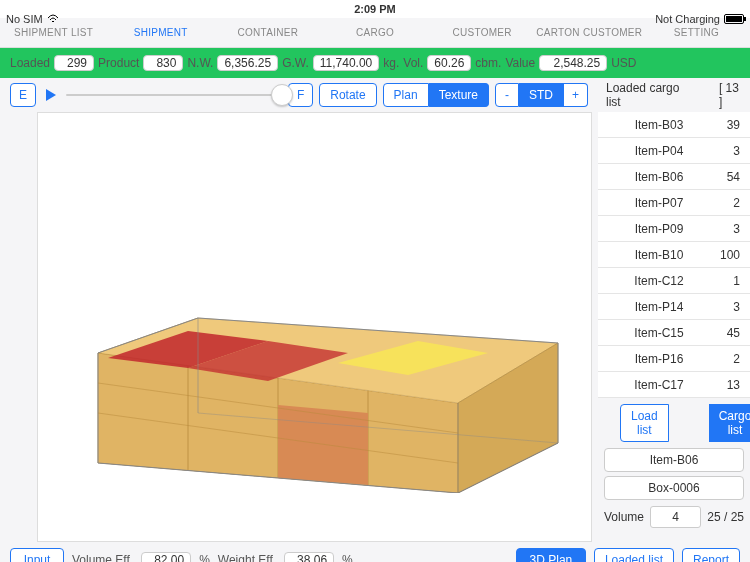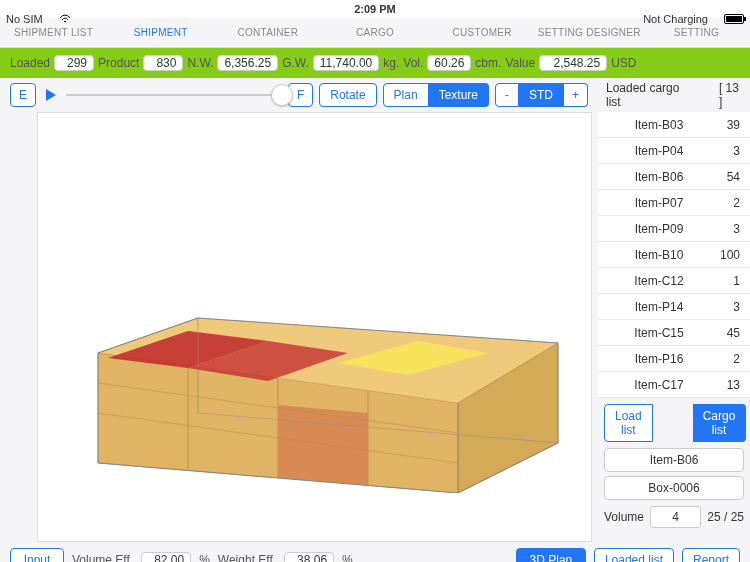--- a/index.html
+++ b/index.html
@@ -1,23 +1,23 @@
 <!DOCTYPE html>
 <html><head>
 <meta charset="utf-8">
 <style>
   * { box-sizing: border-box; margin: 0; padding: 0; font-family: -apple-system, Helvetica, Arial, sans-serif; }
   body { width: 750px; height: 562px; background: #f5f5f7; font-size: 12px; color: #333; overflow:hidden;}
   .status-bar { height: 18px; background: #fff; display: flex; align-items: center; padding: 0 6px; font-size: 11px; justify-content: space-between; }
-  .status-left, .status-right { display: flex; align-items:center; gap:16px;margin-top:20px;}
+  .status-left, .status-right { display: flex; align-items:center; gap:4px;margin-top:20px;}
   .status-center { position:absolute; left:50%; transform:translateX(-50%); font-weight:600;}
   .tabs { height: 30px; background: #f5f5f7; display: flex; border-bottom:1px solid #ddd;}
   .tab { flex:1; display:flex; align-items:center; justify-content:center; font-size:10px; color:#888; letter-spacing:0.3px; cursor:pointer;}
   .tab.active { color:#2176f5; }
-  .summary { height: 30px; display:flex; align-items:center; gap:4px; padding:0 10px; background:#84cc16;}
+  .summary { height: 30px; display:flex; align-items:center; gap:4px; padding:0 10px; background:#22c55e;}
   .summary-label { color:#555; font-size:12px;}
   .summary-val { background:#fff; border:1px solid #ccc; border-radius:4px; padding:0 6px; min-width:40px; text-align:right; font-size:12px;}
   .toolbar-row { height:34px; display:flex;}
   .toolbar-left { flex:1; display:flex; align-items:center; gap:6px; padding:0 10px;}
   .toolbar-right { width:152px; display:flex; align-items:center; justify-content:space-between; padding:0 8px; font-size:12px;gap:34px;}
   .btn { border:1px solid #2176f5; color:#2176f5; background:#fff; border-radius:4px; padding:4px 10px; font-size:12px; cursor:pointer; display:inline-flex; align-items:center; justify-content:center;}
   .btn.solid { background:#2176f5; color:#fff;}
   .btn.small{ padding:4px 8px; min-width:24px;}
   .seg { display:flex;}
   .seg .btn{ border-radius:0;}
@@ -27,21 +27,21 @@
   .play-icon{width:0;height:0;border-left:10px solid #2176f5;border-top:6px solid transparent;border-bottom:6px solid transparent;}
   .slider { flex:1; display:flex; align-items:center;}
   .slider-track{ flex:1; height:2px; background:#ccc; border-radius:1px; position:relative;}
   .slider-thumb{ width:22px; height:22px; border-radius:50%; background:#fff; border:1px solid #ccc; position:absolute; right:-11px; top:-10px; box-shadow:0 1px 2px rgba(0,0,0,0.2);}
   .main { display:flex; height:430px;padding-left:27px;}
   .canvas { flex:1; background:#fff; border:1px solid #ddd; margin:0 6px 0 10px; position:relative;}
   .sidebar { width:152px; display:flex; flex-direction:column;}
   .cargo-row{ height:26px; display:flex; align-items:center; border-bottom:1px solid #e5e5e5; background:#fff; padding:0 10px; justify-content:space-between; font-size:12px;}
   .cargo-row span:first-child{flex:1;text-align:center;}
   .cargo-row span:last-child{width:30px;text-align:right;}
-  .seg-full{display:flex;margin:4px 6px;gap:40px;}
+  .seg-full{display:flex;margin:4px 22px;gap:40px;}
   .seg-full .btn{flex:1;}
   .field-box{ background:#fff; border:1px solid #ccc; border-radius:4px; padding:4px; margin:2px 6px; text-align:center; font-size:12px;}
   .total-row{display:flex; align-items:center; gap:6px; padding:4px 6px; font-size:12px;}
   .total-row .vbox{background:#fff;border:1px solid #ccc;border-radius:3px;padding:3px 8px;text-align:center;}
   .bottom-bar{ height:36px; display:flex; align-items:center; gap:8px; padding:0 10px;}
   .bottom-bar .summary-val{min-width:50px;}
   
   .scene{position:absolute;left:40px;top:150px;width:500px;height:230px;}
   svg{display:block;}
   .battery{width:20px;height:10px;border:1px solid #000;border-radius:2px;position:relative;}
@@ -66,21 +66,21 @@
       </div>
   </div>
 </div>
 
 <div class="tabs" id="tabs">
     <div class="tab">SHIPMENT LIST</div>
     <div class="tab active">SHIPMENT</div>
     <div class="tab">CONTAINER</div>
     <div class="tab">CARGO</div>
     <div class="tab">CUSTOMER</div>
-    <div class="tab">SETTING DESIGNER</div>
+    <div class="tab">CARTON CUSTOMER</div>
     <div class="tab">SETTING</div>
   </div>
 
 <div class="summary">
   <span class="summary-label">Loaded</span>
   <span class="summary-val">299</span>
   <span class="summary-label">Product</span>
   <span class="summary-val">830</span>
   <span class="summary-label">N.W.</span>
   <span class="summary-val" style="min-width:60px">6,356.25</span>

